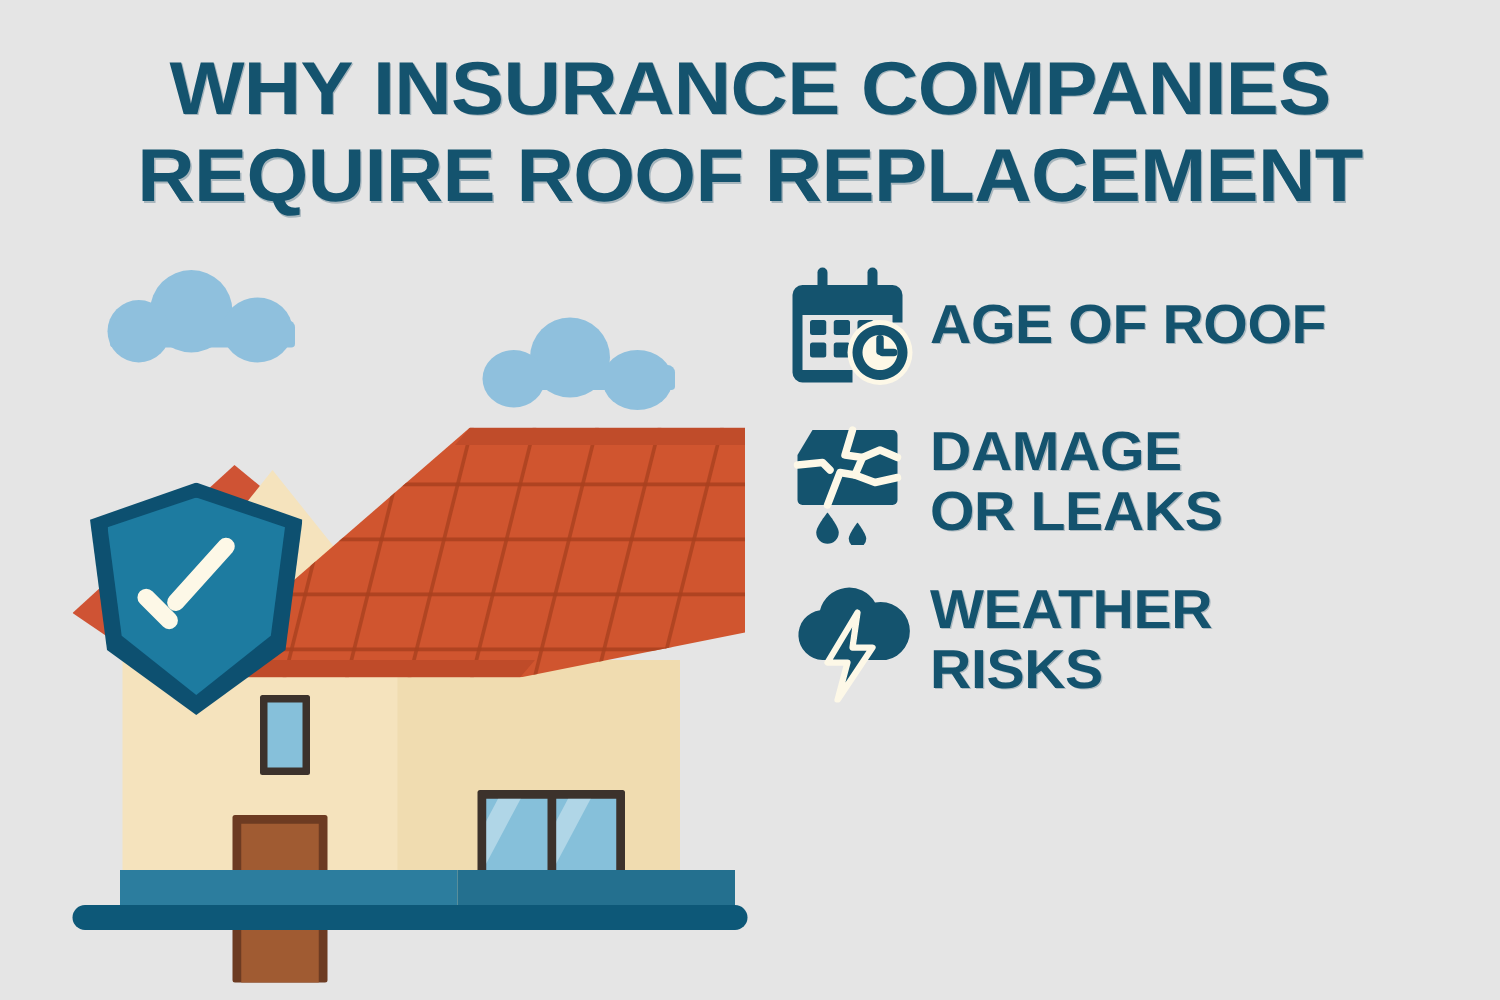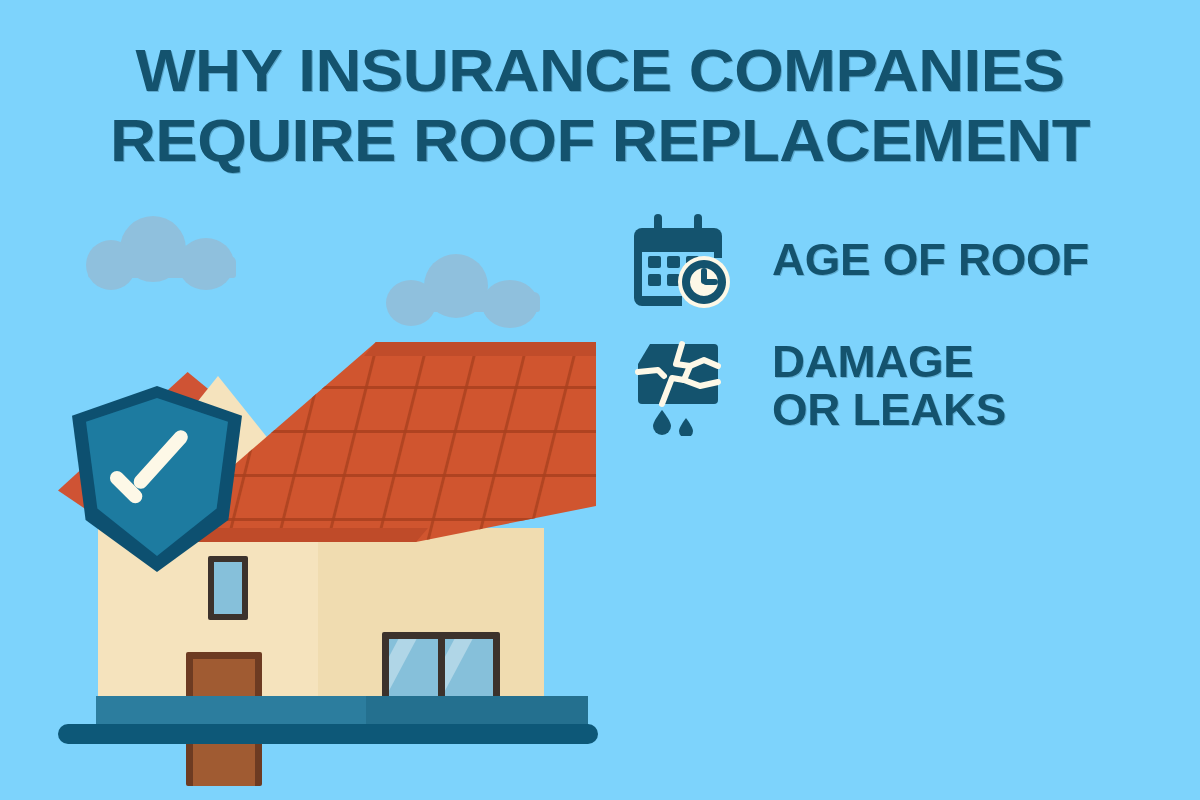--- a/index.html
+++ b/index.html
@@ -13,21 +13,21 @@
 
   body {
     background: #fdf8e7;
     font-family: "Liberation Sans", sans-serif;
   }
 
   .poster {
     position: relative;
     width: 1200px;
     height: 800px;
-    background: #7dd3fc;
+    background: #e5e5e5;
   }
 
   
   .title-block {
     position: absolute;
     left: 0;
     top: 36px;
     width: 1200px;
     text-align: center;
   }
@@ -336,21 +336,21 @@
   .list {
     position: absolute;
     left: 630px;
     top: 205px;
     width: 540px;
   }
 
   .list-item {
     display: flex;
     align-items: center;
-    gap: 38px;
+    gap: 10px;
     margin-bottom: 16px;
     min-height: 110px;
   }
 
   .item-icon {
     flex: 0 0 auto;
     width: 104px;
     height: 104px;
     display: flex;
     align-items: center;
@@ -495,16 +495,28 @@
           <g fill="#14536e">
             <path d="M30 74 c0 0 -9 11 -9 16 a9 9 0 0 0 18 0 c0 -5 -9 -16 -9 -16 z"></path>
             <path d="M54 82 c0 0 -7 9 -7 13 a7 7 0 0 0 14 0 c0 -4 -7 -13 -7 -13 z"></path>
           </g>
         </svg>
       </div>
       <div class="item-label">DAMAGE
 OR LEAKS</div>
     </div>
 
+    <div class="list-item">
+      <div class="item-icon">
+        <svg viewBox="0 0 100 100" width="100" height="100" aria-hidden="true">
+          <g fill="#14536e">
+            <path d="M26 66 a20 20 0 0 1 -2 -39.8 A24 24 0 0 1 68 20 a18 18 0 0 1 9 46 z"></path>
+          </g>
+          <path d="M54 28 L30 68 H46 L38 98 L66 56 H50 z" fill="#14536e" stroke="#fdf8e7" stroke-width="5" stroke-linejoin="round"></path>
+        </svg>
+      </div>
+      <div class="item-label">WEATHER
+RISKS</div>
+    </div>
 
 
   </div>
 </div>
 
 </body></html>

